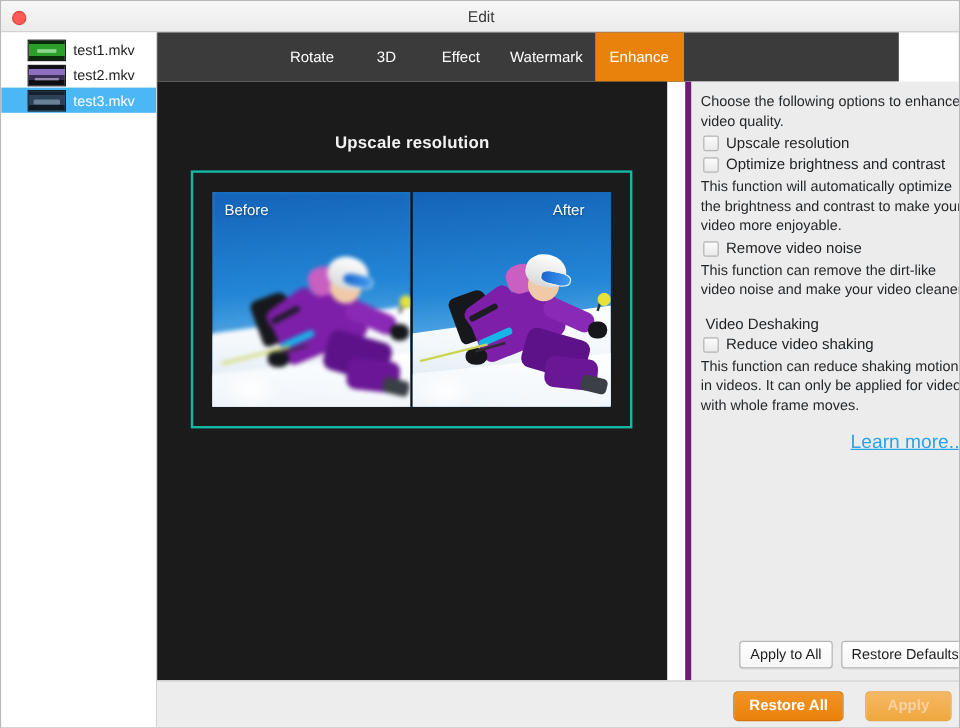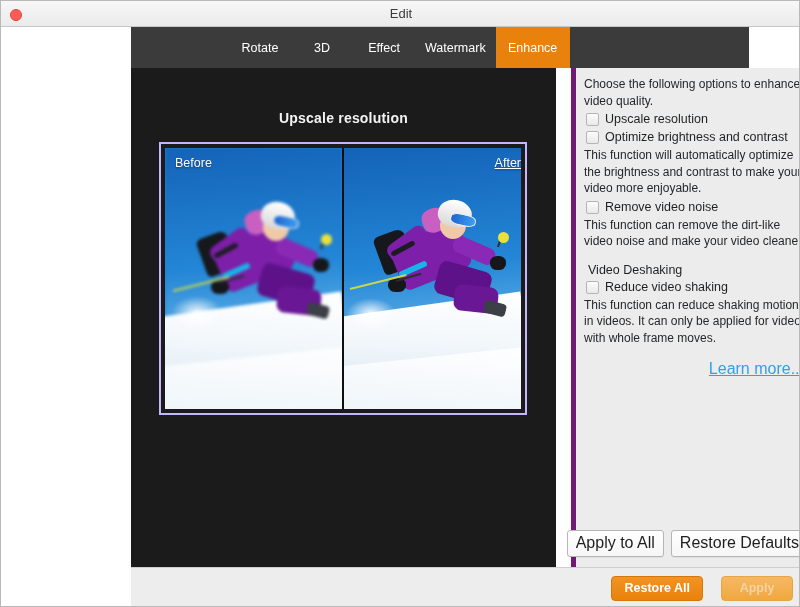--- a/index.html
+++ b/index.html
@@ -120,25 +120,25 @@
   }
   .stage-title {
     position: absolute; left: 0; top: 42px;
     width: 425px; text-align: center;
     font-size: 14px; color: #f2f2f2;
     font-weight: bold;
     letter-spacing: .2px;
   }
   .compare-frame {
     position: absolute; left: 28px; top: 74px;
-    width: 368px; height: 273px;
+    width: 368px; height: 215px;
     background: #1b1b1b;
-    border: 2px solid #c4b5fd;
-    box-sizing: border-box;
-    padding: 4px;
+    border: 2px solid #14b8a6;
+    box-sizing: border-box;
+    padding: 16px;
   }
   .compare-inner {
     position: relative;
     width: 100%; height: 100%;
     display: flex;
     overflow: hidden;
     background: #1d7fd0;
   }
   .pane {
     position: relative;
@@ -146,21 +146,21 @@
     overflow: hidden;
   }
   .pane + .pane { border-left: 2px solid #0f0f0f; }
   .pane-label {
     position: absolute; top: 8px;
     font-size: 12.5px; color: #ffffff;
     z-index: 6;
     text-shadow: 0 1px 2px rgba(0,0,0,.45);
   }
   .pane-label.left { left: 10px; }
-  .pane-label.right { right: 0; text-decoration: underline; }
+  .pane-label.right { right: 22px; }
 
   
   .sky {
     position: absolute; inset: 0;
     background: linear-gradient(175deg, #1463b8 0%, #2386d6 45%, #63b2e8 72%, #bcdcf2 88%, #e9f3fa 100%);
   }
   
   .snow {
     position: absolute; left: -10%; right: -10%; bottom: -6%;
     height: 46%;
@@ -330,21 +330,21 @@
   .learn {
     font-size: 16px; color: #2aa3e8;
     text-decoration: underline;
     cursor: pointer;
   }
   .panel-btn-row {
     position: absolute; right: 8px; bottom: 10px;
     display: flex; gap: 7px;
   }
   .sm-btn {
-    font-size: 16px; color: #1e1e1e;
+    font-size: 12px; color: #1e1e1e;
     background: linear-gradient(#ffffff, #f6f6f6);
     border: 1px solid #b6b6b6;
     border-radius: 3px;
     padding: 3px 8px 4px 8px;
     white-space: nowrap;
     box-shadow: 0 1px 0 rgba(0,0,0,.05);
   }
 
   
   .footer {
@@ -379,20 +379,38 @@
 </head>
 <body>
 
 <div class="window">
 
   <div class="titlebar">
     <div class="traffic"></div>
     <div class="titlebar-title">Edit</div>
   </div>
 
+  <div class="sidebar">
+    <div style="height:4px"></div>
+
+    <div class="file-item">
+      <div class="thumb thumb-green"></div>
+      <div class="file-label">test1.mkv</div>
+    </div>
+
+    <div class="file-item">
+      <div class="thumb thumb-purple"></div>
+      <div class="file-label">test2.mkv</div>
+    </div>
+
+    <div class="file-item selected">
+      <div class="thumb thumb-blue"></div>
+      <div class="file-label">test3.mkv</div>
+    </div>
+  </div>
 
   <div class="tabbar">
     <div class="tab-spacer"></div>
     <div class="tab">Rotate</div>
     <div class="tab">3D</div>
     <div class="tab">Effect</div>
     <div class="tab wide">Watermark</div>
     <div class="tab active wide">Enhance</div>
   </div>
 

